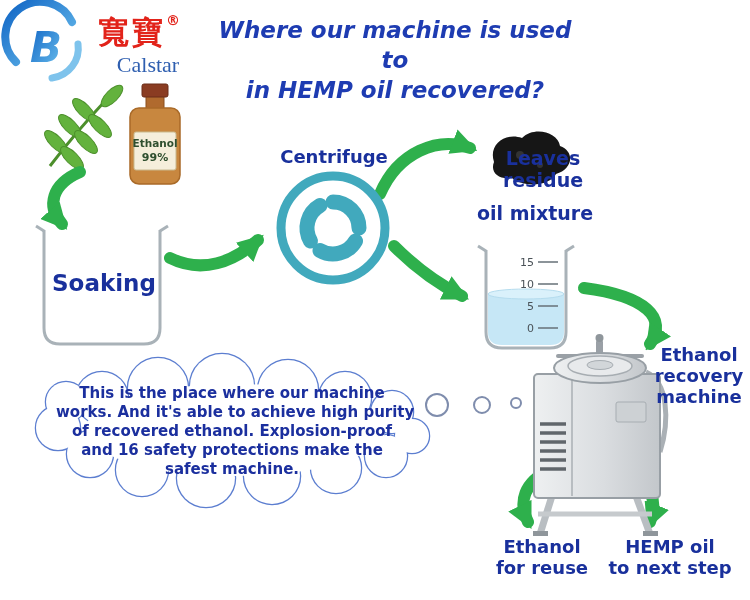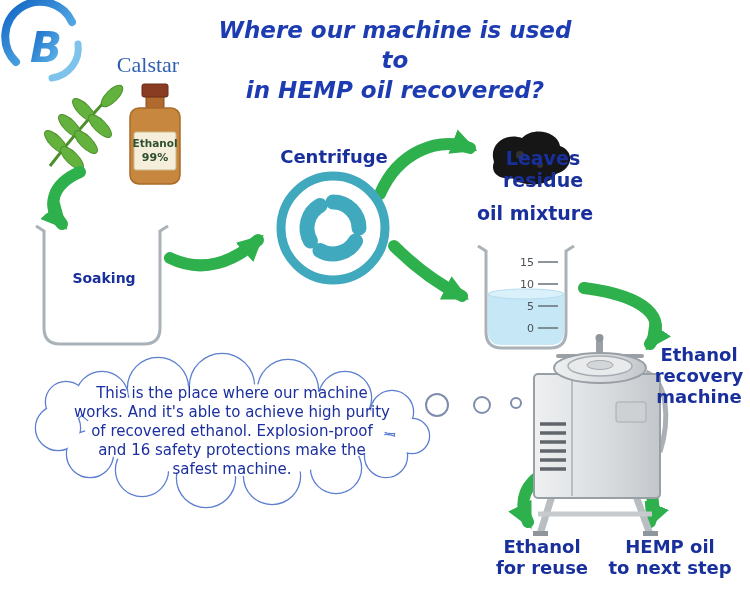--- a/index.html
+++ b/index.html
@@ -11,30 +11,30 @@
   .lbl div { white-space:nowrap; }
 
   .brand-cn { position:absolute; left:98px; top:12px; color:#e2231a; font-weight:bold; font-size:31px; letter-spacing:3px; }
   .brand-reg { font-size:14px; vertical-align:top; letter-spacing:0; }
   .brand-name { position:absolute; left:100px; top:52px; width:96px; text-align:center;
                 font-family:"Liberation Serif",serif; color:#2f5fb0; font-size:22px; }
 
   .title { position:absolute; left:205px; top:16px; width:380px; text-align:center;
            color:#1e3cb2; font-weight:bold; font-size:23px; line-height:1.3;font-style:italic; }
 
-  .soaking-lbl     { left:52px;  top:270px; width:104px; font-size:14px; }
+  .soaking-lbl     { left:52px;  top:270px; width:104px; font-size:23px; }
   .centrifuge-lbl  { left:272px; top:146px; width:124px; font-size:18px; }
   .residue-lbl     { left:468px; top:102px; width:150px; font-size:19px;margin-top:45px; }
   .mixture-lbl     { left:460px; top:202px; width:150px; font-size:19px; }
   .recovery-lbl    { left:650px; top:344px; width:98px;  font-size:18px; }
   .reuse-lbl       { left:490px; top:536px; width:104px; font-size:18px; }
   .hempnext-lbl    { left:606px; top:536px; width:128px; font-size:18px; }
 
   .cloud-text { position:absolute; left:56px; top:384px; width:352px; text-align:center;
-                color:#1b2f9e; font-weight:normal; font-size:15px; line-height:1.26; }
+                color:#1b2f9e; font-weight:bold; font-size:15px; line-height:1.26; }
   .cloud-text div { white-space:nowrap; }
 </style>
 </head>
 <body>
 
 <div class="canvas">
 
   <svg class="art" width="750" height="600" viewBox="0 0 750 600">
     <defs>
       <linearGradient id="steel" x1="0" y1="0" x2="1" y2="0">
@@ -180,20 +180,23 @@
       <use href="#cloudBumps" fill="#ffffff"></use>
       <ellipse cx="235" cy="430" rx="150" ry="46" fill="#ffffff"></ellipse>
     </g>
     <g fill="#ffffff" stroke="#7f8dad" stroke-width="2">
       <circle cx="437" cy="405" r="11"></circle>
       <circle cx="482" cy="405" r="8"></circle>
       <circle cx="516" cy="403" r="5"></circle>
     </g>
   </svg>
 
+  <div class="brand-cn">
+    <span>寬寶</span><span class="brand-reg">®</span>
+  </div>
   <div class="brand-name">Calstar</div>
 
   <div class="title">
     <div>Where our machine is used to</div>
     <div>in HEMP oil recovered?</div>
   </div>
 
   <div class="lbl soaking-lbl">Soaking</div>
   <div class="lbl centrifuge-lbl">Centrifuge</div>
   <div class="lbl residue-lbl">Leaves residue</div>

